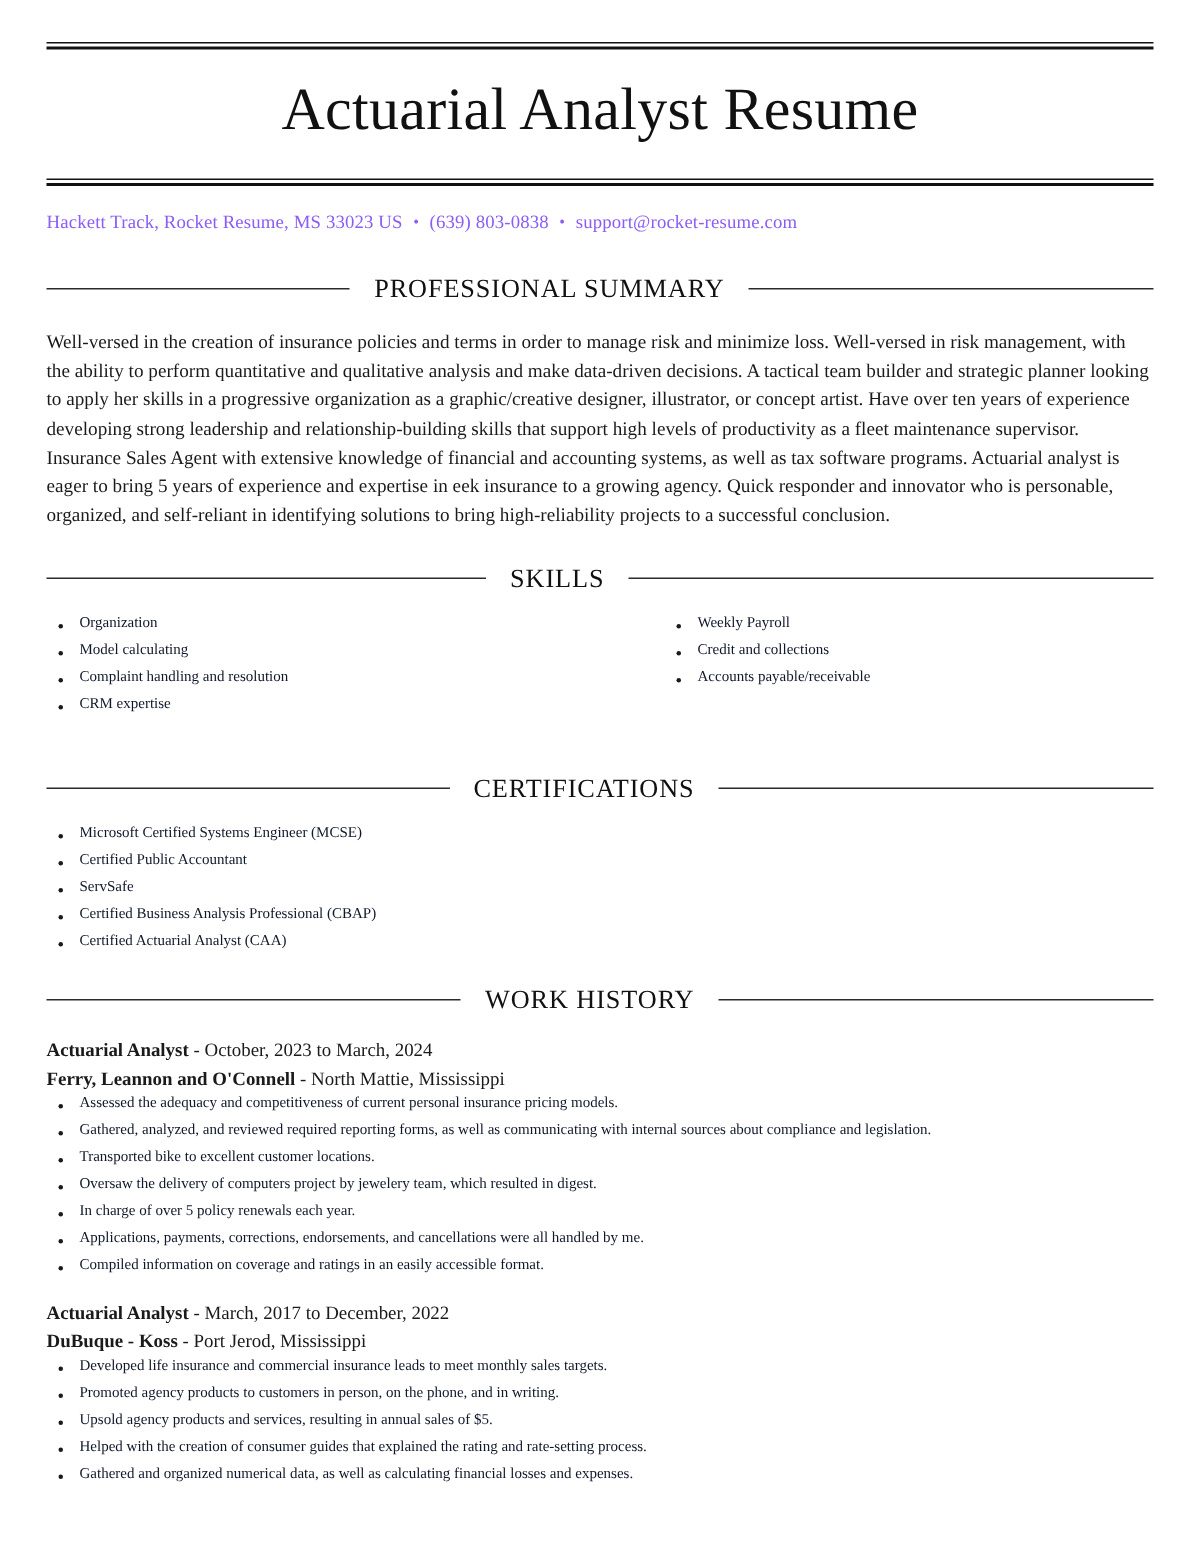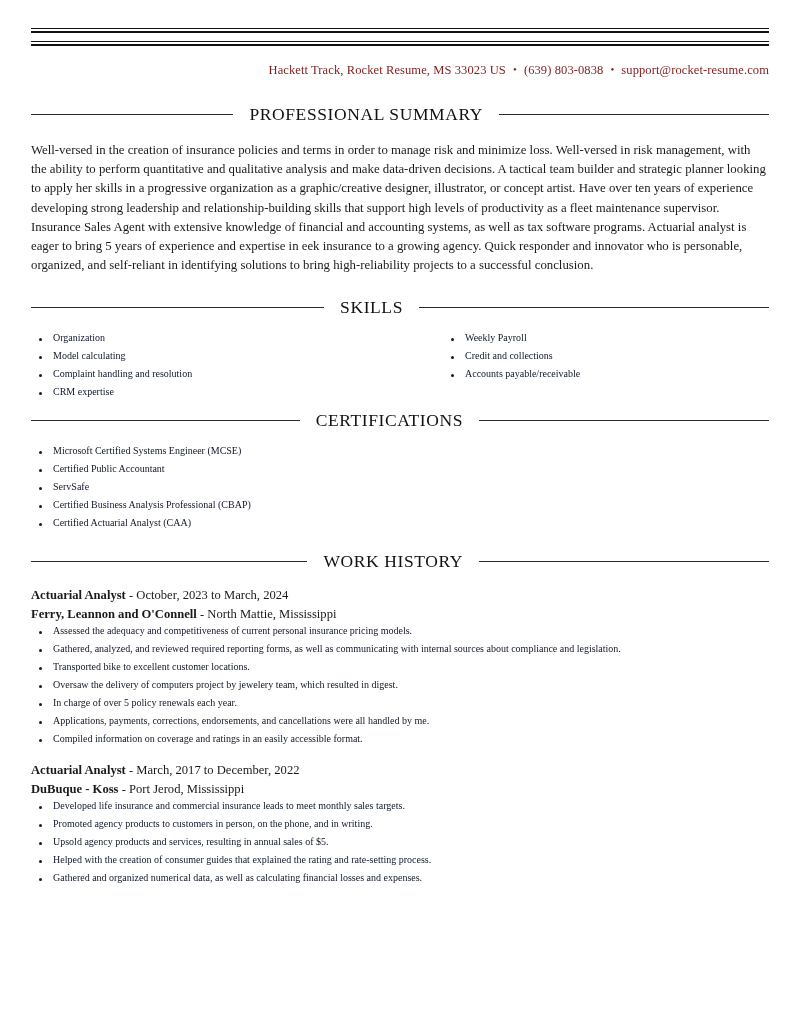--- a/index.html
+++ b/index.html
@@ -40,24 +40,24 @@
   .resume-title {
     text-align: center;
     font-size: 40px;
     font-weight: 400;
     letter-spacing: 0.2px;
     line-height: 1.0;
     padding: 20px 0 18px 0;
     color: #111;
   }
   .contact-line {
-    text-align: right;
+    text-align: left;
     font-size: 12.5px;
     padding-top: 17px;
-    color: #7f1d1d;
+    color: #8b5cf6;
     letter-spacing: 0.1px;
   }
   .contact-sep {
     padding: 0 7px;
     font-size: 11px;
     vertical-align: 1px;
   }
 
   
   .section-head {
@@ -139,31 +139,32 @@
   .job-line {
     font-size: 12.6px;
     line-height: 1.52;
     color: #1a1a1a;
   }
   .job-line b { font-weight: bold; }
   .job-bullets { margin-top: 9px; }
   .job-bullets li { margin-bottom: 4px; }
 
   .sec-skills   { margin-top: 22px; }
-  .sec-certs    { margin-top: 7px; }
+  .sec-certs    { margin-top: 34px; }
   .sec-work     { margin-top: 20px; }
   .sec-summary  { margin-top: 26px; }
 </style>
 </head>
 <body>
 
 <div class="page">
 
   <div class="header-rule-top"></div>
 
+  <div class="resume-title">Actuarial Analyst Resume</div>
 
   <div class="header-rule-bottom"></div>
 
   <div class="contact-line">
     <span>Hackett Track, Rocket Resume, MS 33023 US</span><span class="contact-sep">•</span><span>(639) 803-0838</span><span class="contact-sep">•</span><span>support@rocket-resume.com</span>
   </div>
 
   <div class="sec-summary">
     <div class="section-head">
       <span class="line line-left"></span>

